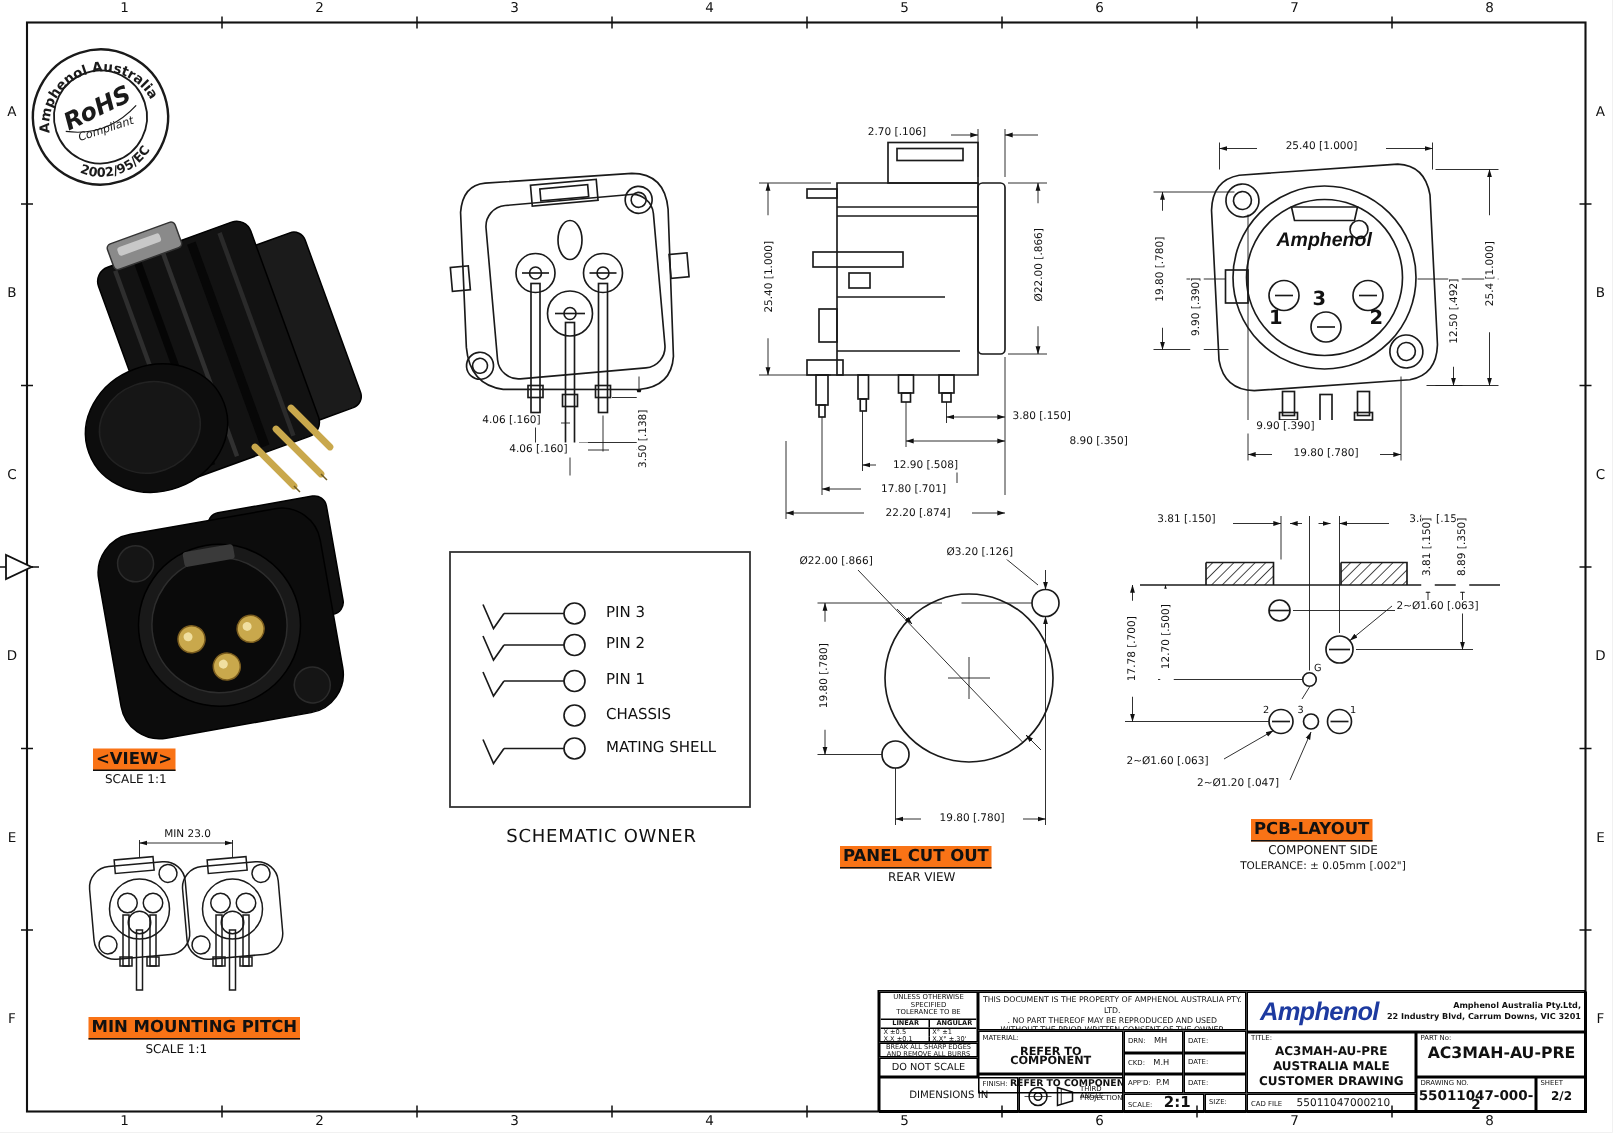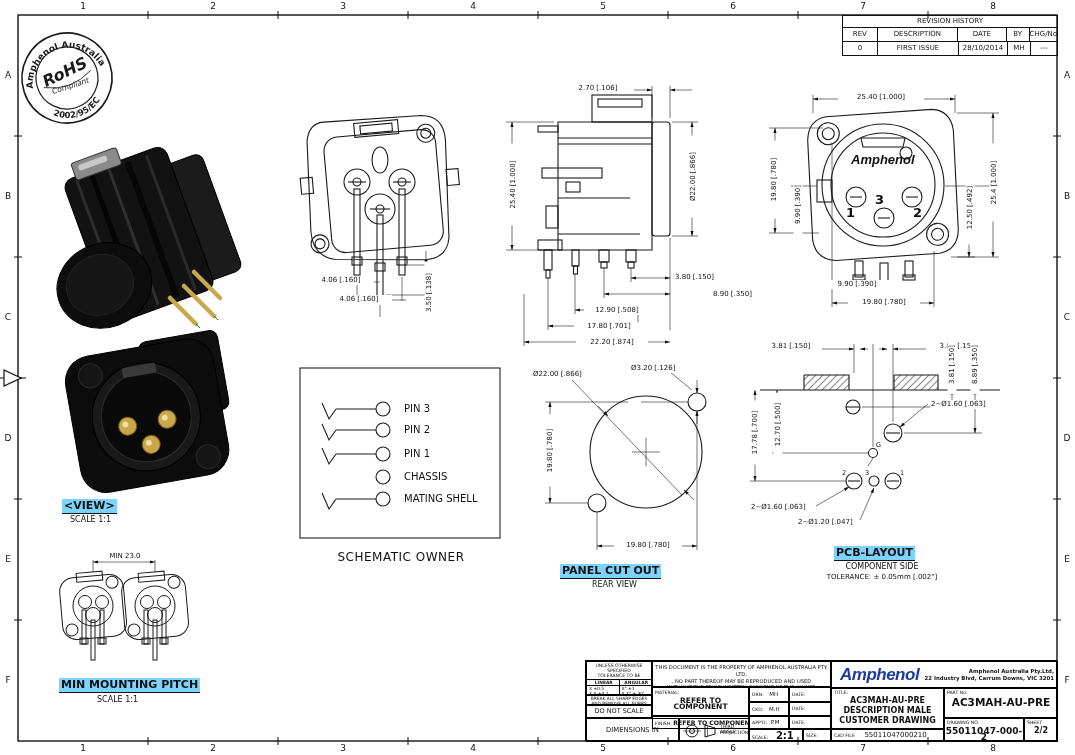--- a/index.html
+++ b/index.html
@@ -6,21 +6,21 @@
   #sheet{position:relative;width:1075px;height:755px;background:#fff;overflow:hidden;
          font-family:"DejaVu Sans",sans-serif;color:#111;}
   .abs{position:absolute;}
   svg{overflow:visible;}
   .lbl{position:absolute;font:7px "DejaVu Sans",sans-serif;color:#111;white-space:nowrap;
        line-height:9px;background:#fff;padding:0 1px;}
   .lblc{text-align:center;}
   .nobg{background:transparent;}
   .rot{transform:rotate(-90deg);}
   .vtitle{position:absolute;font-weight:bold;font-size:11px;white-space:nowrap;
-          border-bottom:1.5px solid #111;padding:0 2px 1px 2px;background:#7dd3fc;}
+          border-bottom:1.5px solid #111;padding:0 2px 1px 2px;background:#f97316;}
   .vsub{position:absolute;font-size:8px;white-space:nowrap;background:#fff;}
   .bnum{position:absolute;width:20px;text-align:center;font-size:9px;}
   .blet{position:absolute;width:12px;text-align:center;font-size:9px;}
   
   #rev{position:absolute;left:842px;top:15px;width:214px;border:1px solid #111;font-size:7px;}
   #rev .r{display:flex;border-top:1px solid #111;}
   #rev .r:first-child{border-top:none;}
   #rev .c{border-left:1px solid #111;padding:1px 0;text-align:center;height:11px;line-height:11px;}
   #rev .c:first-child{border-left:none;}
   #rev .hdr{text-align:center;height:11px;line-height:11px;width:100%;}
@@ -133,39 +133,20 @@
     </text>
     <text font-size="8.5" font-weight="bold" fill="#1a1a1a">
       <textPath href="#arcB" startOffset="50%" text-anchor="middle">2002/95/EC</textPath>
     </text>
     <text x="49" y="49" font-size="16" font-weight="bold" font-style="italic" text-anchor="middle" fill="#1a1a1a" transform="rotate(-8 49 45)">RoHS</text>
     <text x="50" y="61" font-size="7.5" font-style="italic" text-anchor="middle" fill="#1a1a1a">Compliant</text>
     <path d="M24,52 Q49,64 74,50" fill="none" stroke="#1a1a1a" stroke-width=".8"></path>
   </g>
 </svg>
 
-<div id="rev">
-  <div class="r">
-        <div class="hdr">REVISION HISTORY</div>
-      </div>
-  <div class="r">
-    <div class="c w1">REV</div>
-    <div class="c w2">DESCRIPTION</div>
-    <div class="c w3">DATE</div>
-    <div class="c w4">BY</div>
-    <div class="c w5">CHG/No</div>
-  </div>
-  <div class="r">
-    <div class="c w1">0</div>
-    <div class="c w2">FIRST ISSUE</div>
-    <div class="c w3">28/10/2014</div>
-    <div class="c w4">MH</div>
-    <div class="c w5">---</div>
-  </div>
-</div>
 
 <svg class="abs" style="left:28px;top:100px" width="215" height="235">
   <g transform="rotate(-20 110 120)">
     <rect x="150" y="78" width="42" height="124" rx="8" fill="#1b1b1b" stroke="#000"></rect>
     <rect x="52" y="58" width="108" height="152" rx="10" fill="#121212" stroke="#000"></rect>
     <line x1="66" y1="62" x2="66" y2="206" stroke="#2e2e2e" stroke-width="3"></line>
     <line x1="82" y1="62" x2="82" y2="206" stroke="#050505" stroke-width="5"></line>
     <line x1="100" y1="62" x2="100" y2="206" stroke="#303030" stroke-width="3"></line>
     <line x1="120" y1="62" x2="120" y2="206" stroke="#070707" stroke-width="6"></line>
     <line x1="140" y1="62" x2="140" y2="206" stroke="#2a2a2a" stroke-width="3"></line>
@@ -644,21 +625,21 @@
     <span class="amph" style="padding-left:8px">Amphenol</span>
     <span style="flex:1;text-align:right;font-size:5.4px;font-weight:bold;line-height:7px;padding-right:3px">
       <span style="display:block">Amphenol Australia Pty.Ltd,</span>
       <span style="display:block">22 Industry Blvd, Carrum Downs, VIC 3201</span>
     </span>
   </div>
 
   <div class="cell" style="left:245px;top:27px;width:113px;height:41px">
     <div class="cl" style="padding:1px 0 0 2px">TITLE:</div>
     <div class="bold" style="font-size:8px;text-align:center;line-height:10px">AC3MAH-AU-PRE</div>
-    <div class="bold" style="font-size:8px;text-align:center;line-height:10px">DESCRIPTION MALE</div>
+    <div class="bold" style="font-size:8px;text-align:center;line-height:10px">AUSTRALIA MALE</div>
     <div class="bold" style="font-size:8px;text-align:center;line-height:10px">CUSTOMER DRAWING</div>
   </div>
 
   <div class="cell" style="left:358px;top:27px;width:114px;height:30px">
     <div class="cl" style="padding:1px 0 0 2px">PART No:</div>
     <div class="bold" style="font-size:10.5px;text-align:center;margin-top:3px">AC3MAH-AU-PRE</div>
   </div>
 
   <div class="cell" style="left:358px;top:57px;width:80px;height:24px">
     <div class="cl" style="padding:1px 0 0 2px">DRAWING NO.</div>

